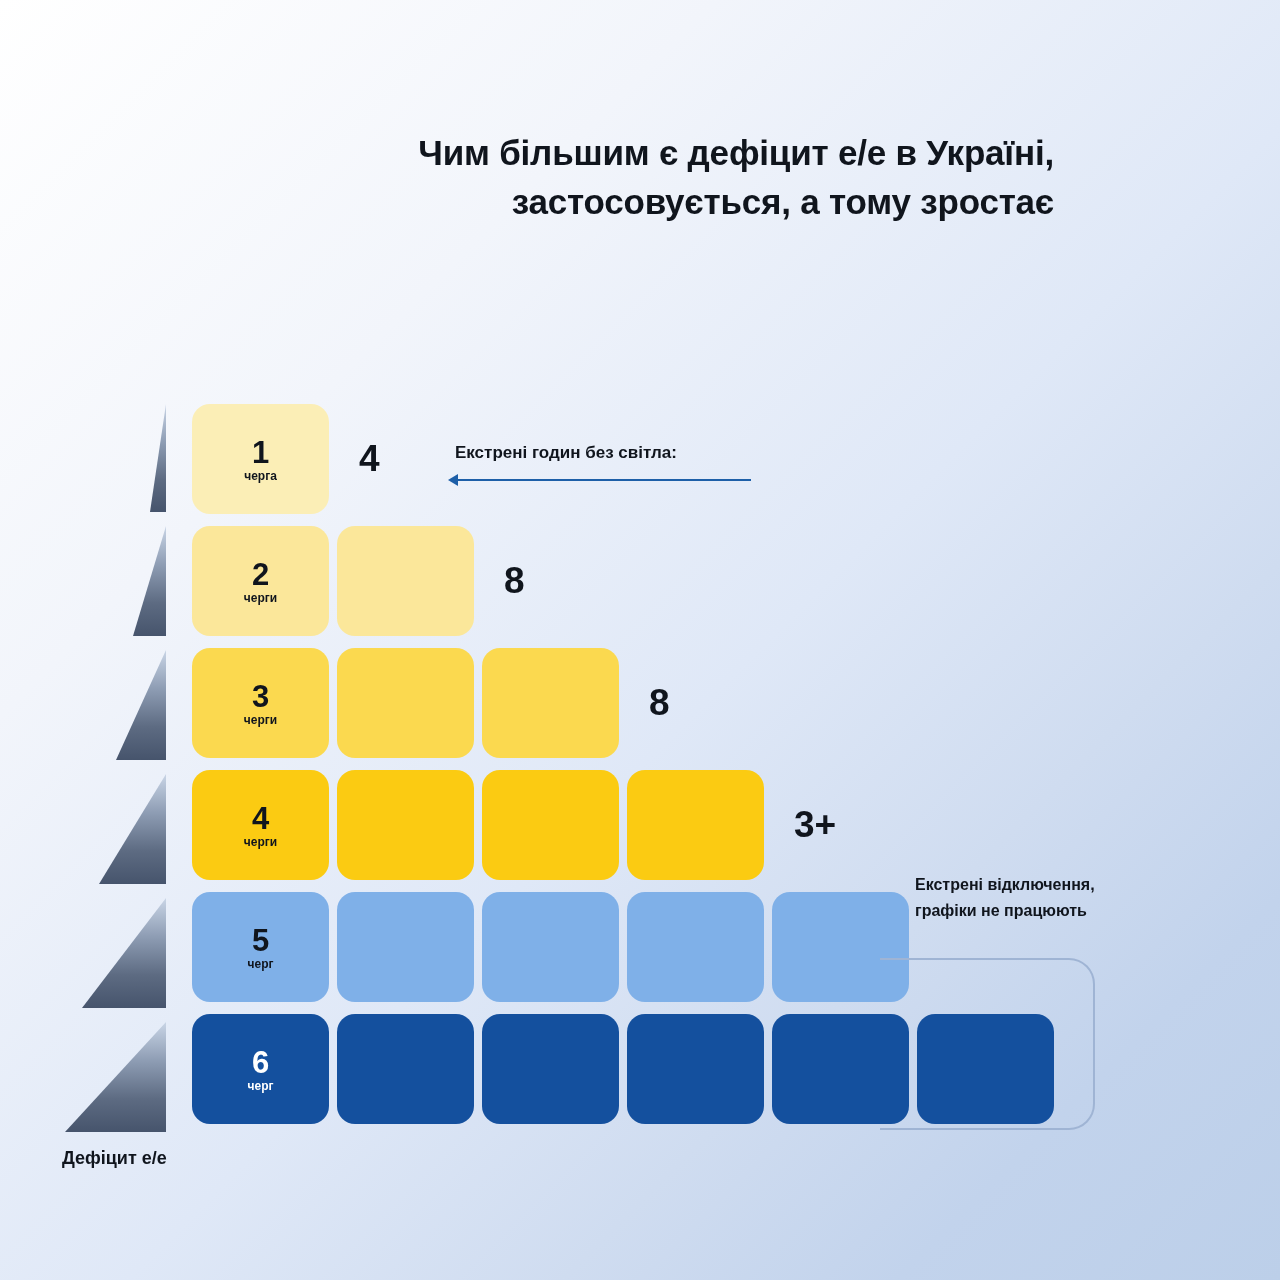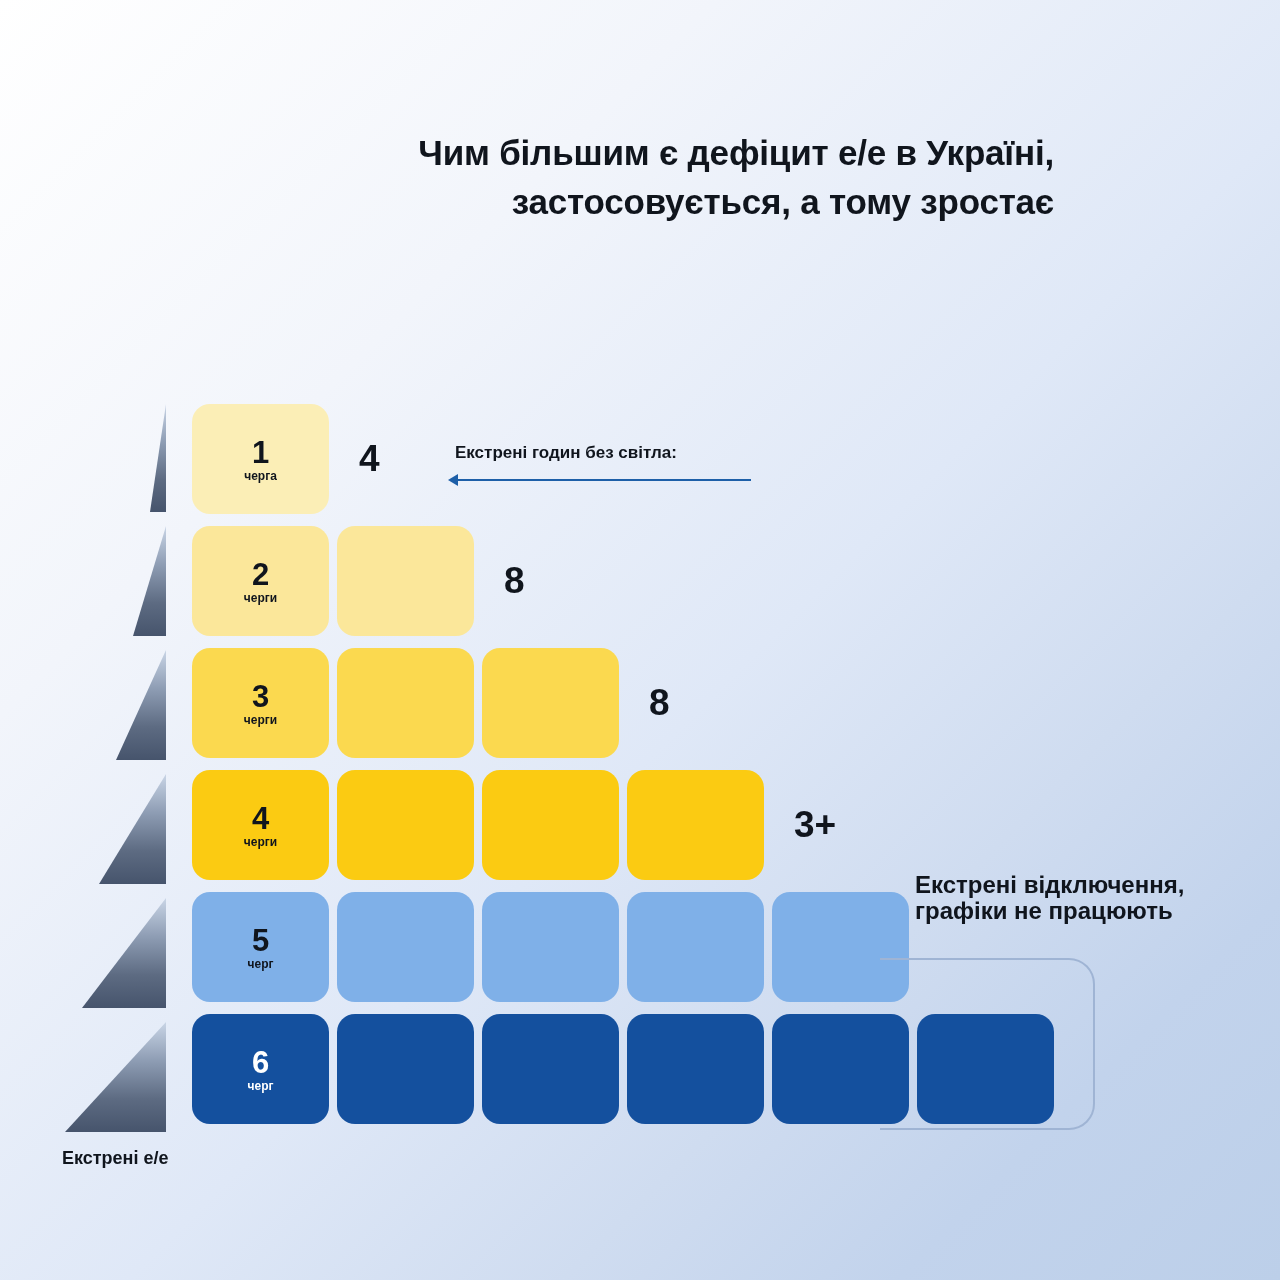--- a/index.html
+++ b/index.html
@@ -130,21 +130,21 @@
   }
 
   
   .emergency {
     position: absolute;
     left: 915px;
     top: 872px;
     width: 300px;
   }
   .emergency .ln {
-    font-size: 24px;
+    font-size: 16px;
     font-weight: bold;
     line-height: 26px;
     color: #10151d;
     white-space: nowrap;
   }
   .bracket {
     position: absolute;
     left: 880px;
     top: 958px;
     width: 215px;
@@ -264,15 +264,15 @@
       <div class="line"></div>
       <div class="head"></div>
     </div>
   </div>
 
   <div class="emergency">
     <div class="ln">Екстрені відключення,</div>
     <div class="ln">графіки не працюють</div>
   </div>
 
-  <div class="deficit-label">Екстрені е/е</div>
+  <div class="deficit-label">Дефіцит е/е</div>
 
 </div>
 
 </body></html>

